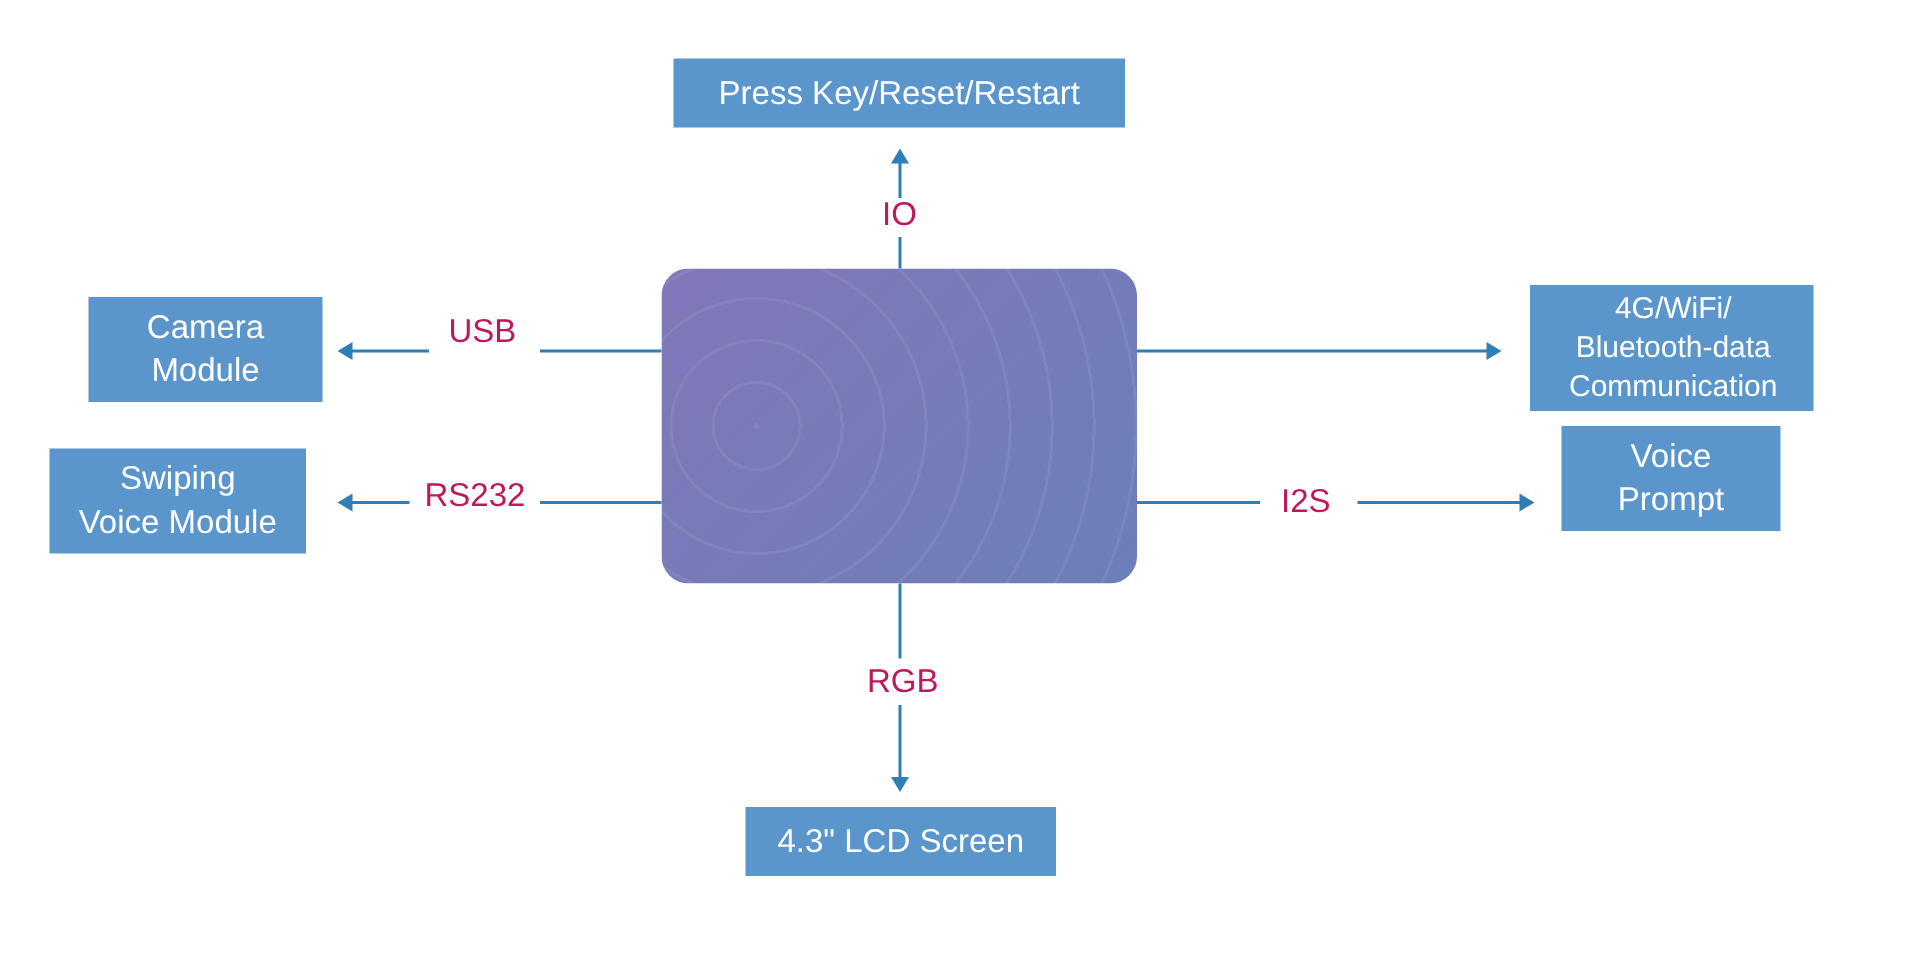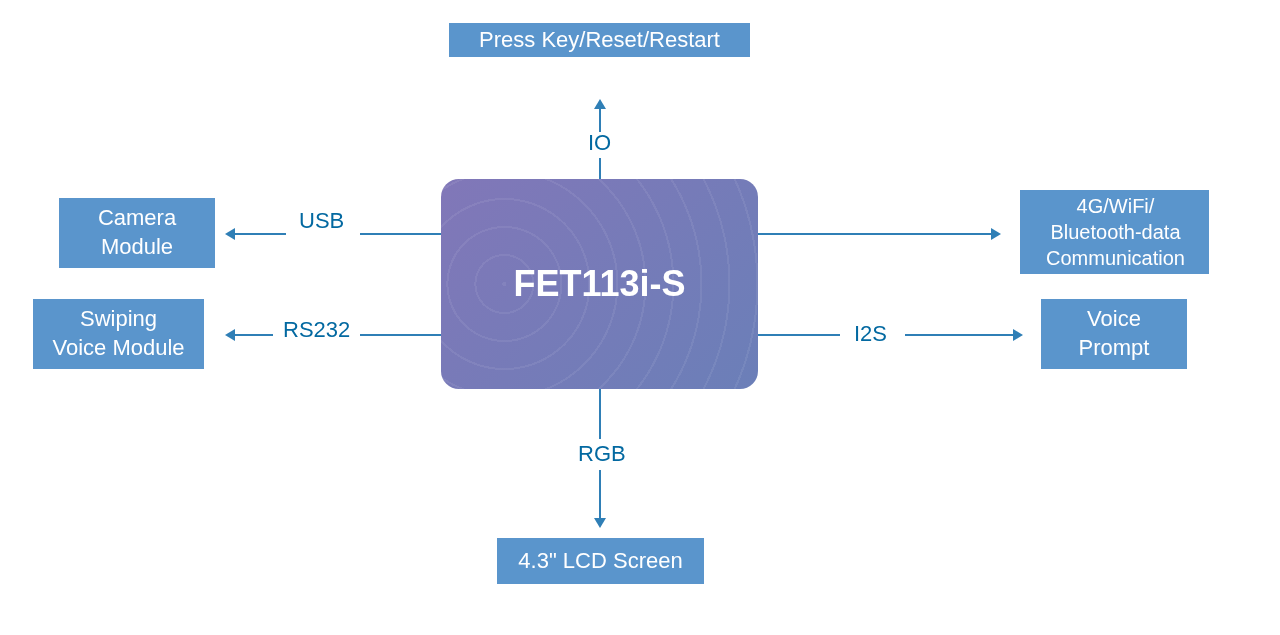--- a/index.html
+++ b/index.html
@@ -36,21 +36,21 @@
     color: #ffffff;
     display: flex;
     flex-direction: column;
     align-items: center;
     justify-content: center;
   }
   .center-title { font-size: 36px; font-weight: 700; }
   .center-subtitle { font-size: 22px; font-weight: 600; margin-top: 4px; }
   .label {
     position: absolute;
-    color: #0369a1;
+    color: #be185d;
     font-size: 22px;
   }
   .connector {
     position: absolute;
     background: #2f7fb6;
   }
   .hline { height: 2px; }
   .vline { width: 2px; }
   .arrow {
     position: absolute;
@@ -59,24 +59,23 @@
   }
   .arrow-left  { border-width: 6px 10px 6px 0;  border-color: transparent #2f7fb6 transparent transparent; }
   .arrow-right { border-width: 6px 0 6px 10px;  border-color: transparent transparent transparent #2f7fb6; }
   .arrow-up    { border-width: 0 6px 10px 6px;  border-color: transparent transparent #2f7fb6 transparent; }
   .arrow-down  { border-width: 10px 6px 0 6px;  border-color: #2f7fb6 transparent transparent transparent; }
 </style>
 </head>
 <body>
 
 <div class="center-box">
-  <div class="center-title">FET113i-S</div>
 </div>
 
-<div class="box" style="left:449px; top:23px; width:301px; height:34px;">
+<div class="box" style="left:449px; top:39px; width:301px; height:46px;">
   <span>Press Key/Reset/Restart</span>
 </div>
 <div class="connector vline" style="left:599px; top:107px; height:25px;"></div>
 <div class="arrow arrow-up" style="left:594px; top:99px;"></div>
 <div class="label" style="left:588px; top:130px;">IO</div>
 <div class="connector vline" style="left:599px; top:158px; height:21px;"></div>
 
 <div class="box" style="left:497px; top:538px; width:207px; height:46px;">
   <span>4.3" LCD Screen</span>
 </div>
@@ -104,20 +103,20 @@
 <div class="connector hline" style="left:360px; top:334px; width:81px;"></div>
 
 <div class="box" style="left:1020px; top:190px; width:189px; height:84px; font-size:20px;padding-left:14px;">
   <span style="white-space:pre-line;">4G/WiFi/
 Bluetooth-data
 Communication</span>
 </div>
 <div class="connector hline" style="left:758px; top:233px; width:235px;"></div>
 <div class="arrow arrow-right" style="left:991px; top:228px;"></div>
 
-<div class="box" style="left:1041px; top:299px; width:146px; height:70px;">
+<div class="box" style="left:1041px; top:284px; width:146px; height:70px;">
   <span style="white-space:pre-line;">Voice
 Prompt</span>
 </div>
 <div class="connector hline" style="left:758px; top:334px; width:82px;"></div>
 <div class="label" style="left:854px; top:321px;">I2S</div>
 <div class="connector hline" style="left:905px; top:334px; width:110px;"></div>
 <div class="arrow arrow-right" style="left:1013px; top:329px;"></div>
 
 </body></html>

